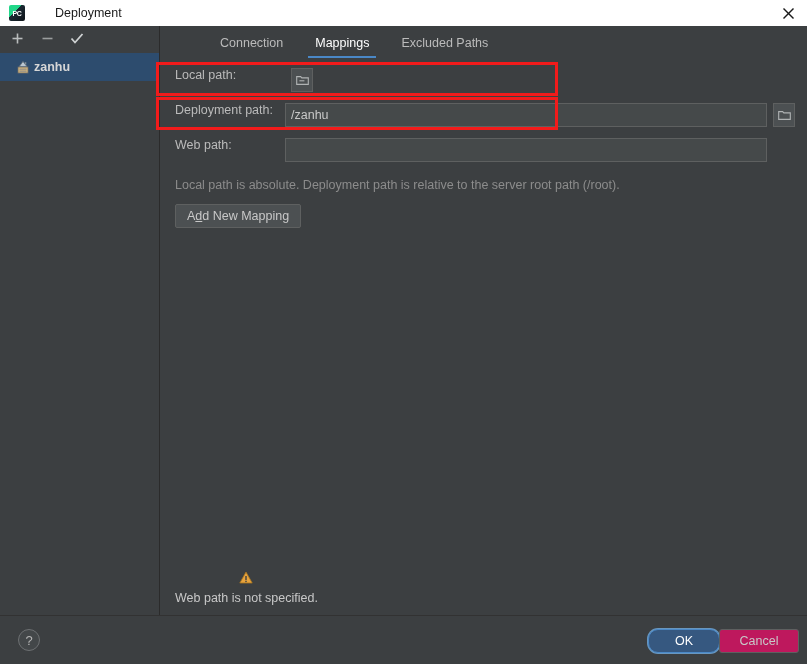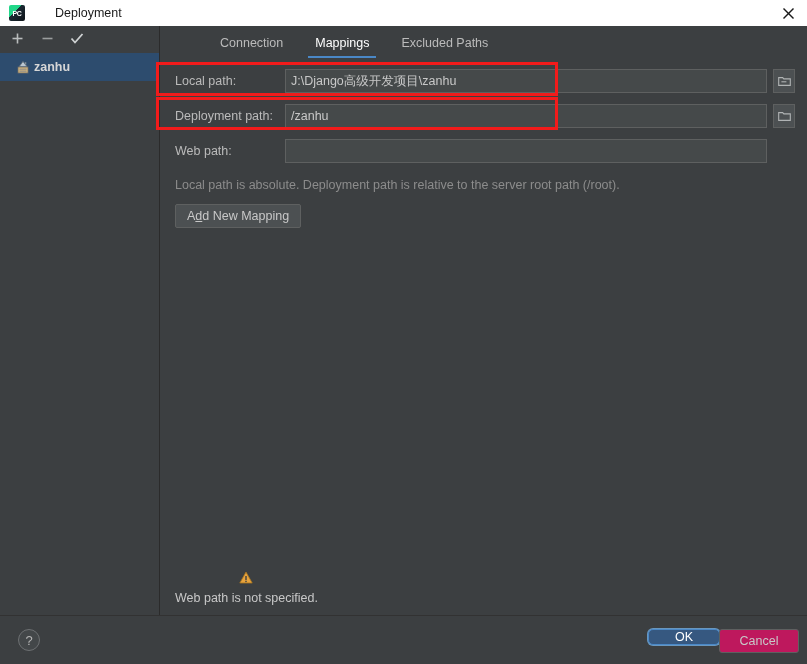--- a/index.html
+++ b/index.html
@@ -121,21 +121,21 @@
     content: "";
     position: absolute;
     left: 9px; right: 9px; bottom: 0;
     height: 2px;
     background: #4a88c7;
   }
 
   
   .form { padding: 10px 12px 0 14px; }
   .row {
-    display: flex; align-items: center;
+    display: flex; align-items: flex-start;
     height: 26px;
     margin-bottom: 9px;
   }
   .row-label {
     width: 110px;
     font-size: 12.5px;
     color: #bbbbbb;
     white-space: nowrap;
     flex: none;
   }
@@ -215,24 +215,24 @@
     border-radius: 50%;
     border: 1px solid #6d7072;
     background: #434749;
     color: #b4b4b4;
     font-size: 13px;
     display: flex; align-items: center; justify-content: center;
     cursor: pointer;
   }
   .btn-ok {
     position: absolute; right: 87px; top: 13px;
-    width: 72px; height: 16px;
+    width: 72px; height: 24px;
     background: #365880;
     border: 1px solid #4a88c7;
-    border-radius: 5px;
+    border-radius: 10px;
     box-shadow: 0 0 0 1px #6897c0;
     color: #ffffff;
     font-size: 12.5px;
     display: flex; align-items: center; justify-content: center;
     cursor: pointer;
   }
   .btn-cancel {
     position: absolute; right: 8px; top: 13px;
     width: 80px; height: 24px;
     background: #be185d;
@@ -309,21 +309,20 @@
     <div class="tabs">
       <div class="tab">Connection</div>
       <div class="tab active">Mappings</div>
       <div class="tab">Excluded Paths</div>
     </div>
 
     <div class="form">
 
       <div class="row">
         <div class="row-label">Local path:</div>
-        <div class="field" title="J:\Django高级开发项目\zanhu">J:\Django高级开发项目\zanhu</div>
         <div class="browse">
           <svg width="13" height="11" viewBox="0 0 13 11">
             <path d="M0.7 1.6 h4 l1.1 1.3 h6.5 v6.5 h-11.6 z" fill="none" stroke="#b0b3b4" stroke-width="1.1"></path>
             <line x1="3.4" y1="5.8" x2="8.4" y2="5.8" stroke="#b0b3b4" stroke-width="1.1"></line>
           </svg>
         </div>
       </div>
 
       <div class="row">
         <div class="row-label">Deployment path:</div>

